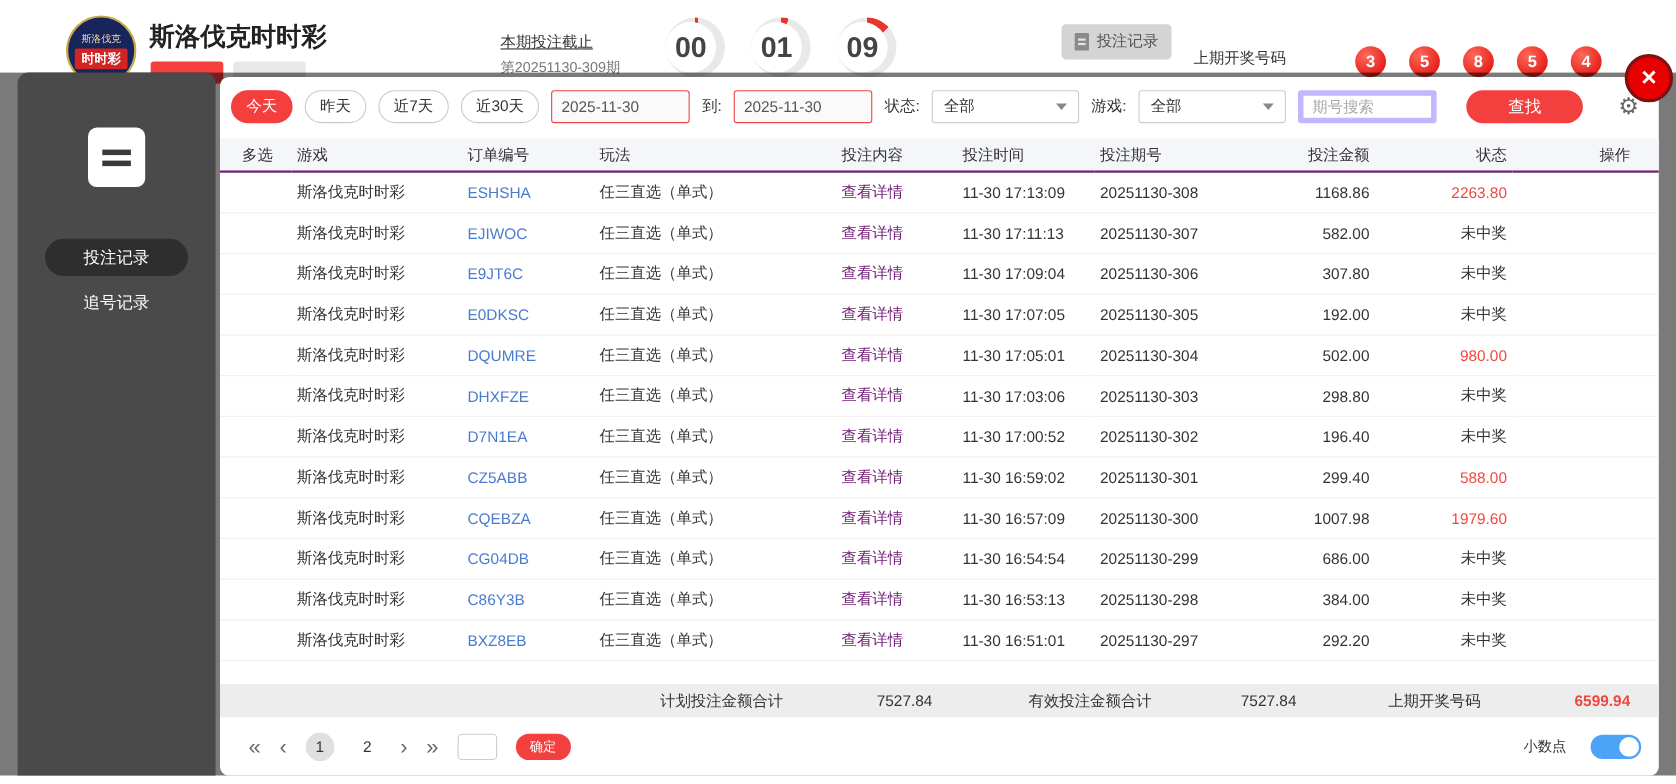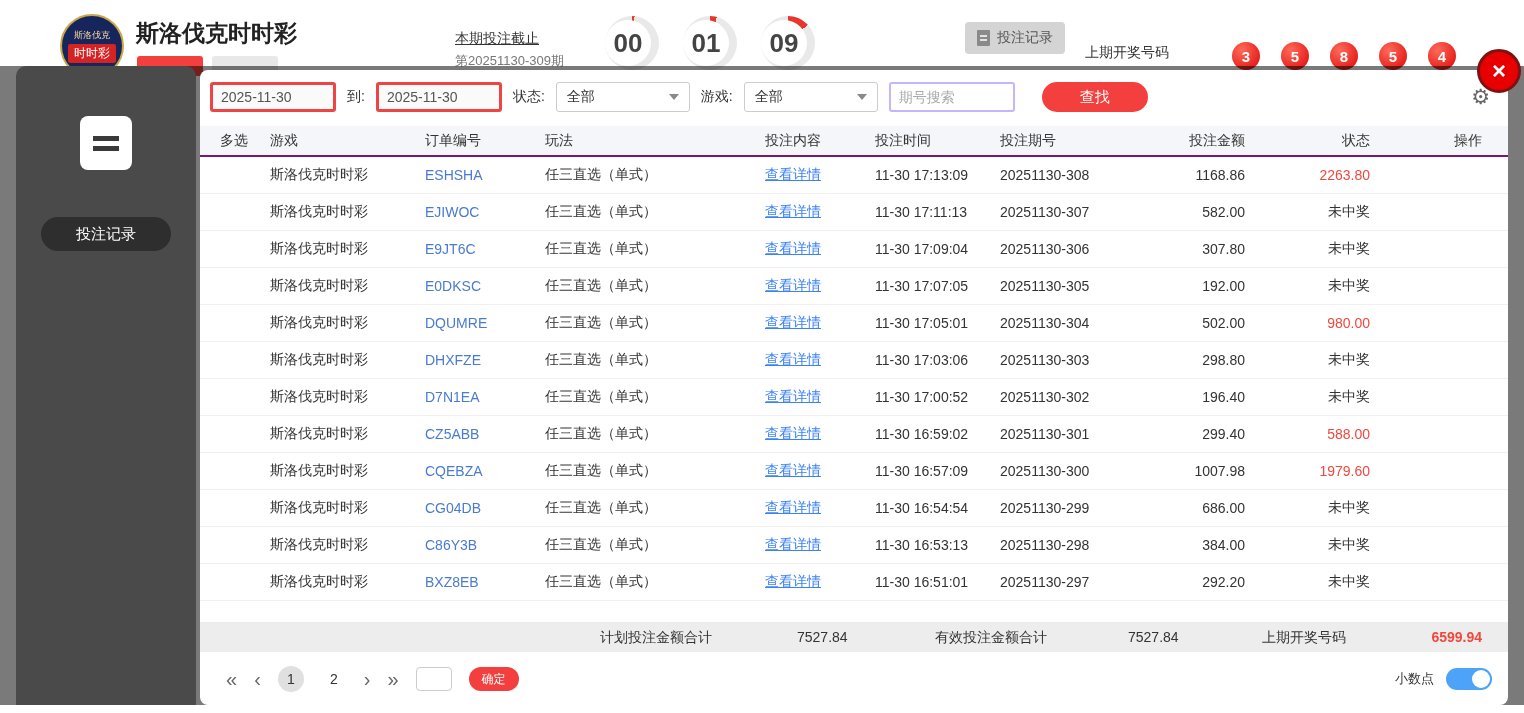--- a/index.html
+++ b/index.html
@@ -5,21 +5,21 @@
   * { margin:0; padding:0; box-sizing:border-box; }
   html,body { width:1524px; height:713px; overflow:hidden; background:#fff;
     font-family:"Liberation Sans","DejaVu Sans",sans-serif; position:relative; }
 
   
   .page-header { position:absolute; left:0; top:0; width:100%; height:72px; background:#fff; z-index:1; }
   .logo { position:absolute; left:60px; top:14px; width:64px; height:64px; border-radius:50%;
     background:#16265c; border:2px solid #caa84a; display:flex; flex-direction:column;
     align-items:center; justify-content:center; overflow:hidden; }
   .logo-top { color:#ffd9a0; font-size:9px; }
-  .logo-band { background:#d42323; color:#fff; font-size:12px; font-weight:normal; padding:1px 6px; border-radius:2px; margin-top:2px; }
+  .logo-band { background:#d42323; color:#fff; font-size:12px; font-weight:bold; padding:1px 6px; border-radius:2px; margin-top:2px; }
   .page-title { position:absolute; left:136px; top:18px; font-size:23px; font-weight:bold; color:#222; }
   .tab-clip-red { position:absolute; left:137px; top:56px; width:66px; height:20px; background:#f43f3f; border-radius:3px; }
   .tab-clip-gray { position:absolute; left:212px; top:56px; width:66px; height:20px; background:#e8e8e8; border-radius:3px; }
   .deadline-label { position:absolute; left:455px; top:30px; font-size:14px; color:#333;text-decoration:underline; }
   .period-label { position:absolute; left:455px; top:52px; font-size:13px; color:#777; }
   .countdown { position:absolute; left:605px; top:16px; display:flex; gap:24px; }
   .cd-ring { width:54px; height:54px; border-radius:50%; display:flex; align-items:center; justify-content:flex-start; }
   .cd-num { width:46px; height:46px; border-radius:50%; background:#fff; display:flex; align-items:center;
     justify-content:center; font-size:26px; font-weight:bold; color:#444; }
   .records-btn { position:absolute; left:965px; top:22px; height:32px; background:#d4d4d4; border:none;
@@ -49,42 +49,42 @@
   .close-btn { position:absolute; left:1477px; top:49px; width:44px; height:44px; border-radius:50%;
     background:#e80000; border:3px solid #7e1212; color:#fff; font-size:24px; font-weight:bold;
     display:flex; align-items:center; justify-content:center; z-index:8; cursor:pointer; line-height:1; }
 
   
   .filter-bar { position:absolute; left:10px; right:10px; top:10px; height:34px; display:flex; align-items:center; gap:11px; }
   .qwrap { display:flex; gap:11px; }
   .qb { height:30px; padding:0 13px; border-radius:15px; font-size:14px; background:#fff;
     border:1px solid #c9c9c9; color:#333; cursor:pointer; }
   .qb.active { background:#f43f3f; border-color:#f43f3f; color:#fff; }
-  .date-input { width:126px; height:30px; border:3px solid #ef4444; border-radius:3px; padding:0 8px;
+  .date-input { width:126px; height:30px; border:1px solid #ef4444; border-radius:3px; padding:0 8px;
     font-size:14px; color:#555; background:#fafafa; font-family:inherit; }
   .flabel { font-size:14px; color:#333; white-space:nowrap; }
   .selectbox { width:134px; height:30px; border:1px solid #ccc; border-radius:3px; background:#fff;
     display:flex; align-items:center; justify-content:space-between; padding:0 10px; font-size:14px; color:#333; cursor:pointer; }
   .caret { width:0; height:0; border-left:5px solid transparent; border-right:5px solid transparent; border-top:6px solid #888; }
-  .search-input { width:126px; height:30px; border:2px solid #c4b5fd; border-radius:3px; padding:0 8px; font-size:14px; font-family:inherit; }
+  .search-input { width:126px; height:30px; border:5px solid #c4b5fd; border-radius:3px; padding:0 8px; font-size:14px; font-family:inherit; }
   .search-input::placeholder { color:#aaa; }
   .find-btn { width:106px; height:30px; border:none; border-radius:15px; background:#f43f3f; color:#fff;
     font-size:15px; margin-left:16px; cursor:pointer; }
   .gear { margin-left:auto; margin-right:8px; font-size:21px; color:#666; cursor:pointer; }
 
   
   table { position:absolute; top:56px; left:0; width:1308px; border-collapse:collapse; table-layout:fixed; }
   th { height:30px; background:#f5f6f9; font-size:14px; font-weight:400; color:#333; text-align:left;
     padding-left:5px; border-bottom:2px solid #701a75; }
   td { height:37px; font-size:14px; color:#333; padding-left:5px; border-bottom:1px solid #f0f0f0; }
   th.c-check, td.c-check { padding-left:20px; }
   th.c-amount, td.c-amount, th.c-status, td.c-status { text-align:right; padding-right:5px; }
   th.c-action, td.c-action { text-align:right; padding-right:26px;margin-top:39px; }
   .order-id { color:#4a7bd0; }
-  .detail-link { color:#3b82f6; text-decoration:underline; cursor:pointer; }
+  .detail-link { color:#701a75; cursor:pointer; }
   td.win { color:#f0483f; }
 
   
   .summary { position:absolute; left:0; right:0; top:552px; height:30px; background:#ededed;
     font-size:14px; line-height:30px; color:#333; }
   .summary span { position:absolute; }
   .s-plan-label { left:400px; }
   .s-plan-val { left:597px; }
   .s-valid-label { left:735px; }
   .s-valid-val { left:928px; }
@@ -93,21 +93,21 @@
 
   
   .pagination { position:absolute; left:16px; right:16px; top:590px; height:38px; display:flex; align-items:center; gap:17px; padding-left:10px; }
   .pg-icon { font-size:20px; color:#666; cursor:pointer; line-height:1; }
   .pg-num { width:26px; height:26px; display:flex; align-items:center; justify-content:center;
     font-size:14px; color:#333; cursor:pointer; }
   .pg-num.current { background:#e0e0e0; border-radius:50%; }
   .pg-input { width:36px; height:24px; border:1px solid #ccc; border-radius:4px; background:#fff; }
   .confirm-btn { height:24px; padding:0 13px; border:none; border-radius:12px; background:#f43f3f;
     color:#fff; font-size:12px; cursor:pointer; }
-  .decimal-wrap { margin-left:auto; display:flex; align-items:center; gap:12px; }
+  .decimal-wrap { margin-left:auto; display:flex; align-items:center; gap:22px; }
   .decimal-label { font-size:13px; color:#333; }
   .switch { width:46px; height:22px; border-radius:11px; background:#4da3f8; position:relative; cursor:pointer; }
   .knob { position:absolute; right:2px; top:2px; width:18px; height:18px; border-radius:50%; background:#fff; }
 </style>
 </head>
 <body>
 
 <div class="page-header">
   <div class="logo">
     <div class="logo-top">斯洛伐克</div>
@@ -141,25 +141,32 @@
       <div class="ball">5</div>
       <div class="ball">4</div>
     </div>
 </div>
 
 <div class="overlay"></div>
 
 <div class="side-panel">
   <div class="doc-icon"></div>
   <div class="side-item i0 active">投注记录</div>
+  <div class="side-item i1">追号记录</div>
 </div>
 
 <div class="modal">
 
   <div class="filter-bar">
+    <div class="qwrap">
+        <button class="qb active">今天</button>
+        <button class="qb">昨天</button>
+        <button class="qb">近7天</button>
+        <button class="qb">近30天</button>
+      </div>
     <input class="date-input" value="2025-11-30" style="">
     <span class="flabel">到:</span>
     <input class="date-input" value="2025-11-30" style="">
     <span class="flabel">状态:</span>
     <div class="selectbox">
       <span>全部</span>
       <span class="caret"></span>
     </div>
     <span class="flabel">游戏:</span>
     <div class="selectbox">

